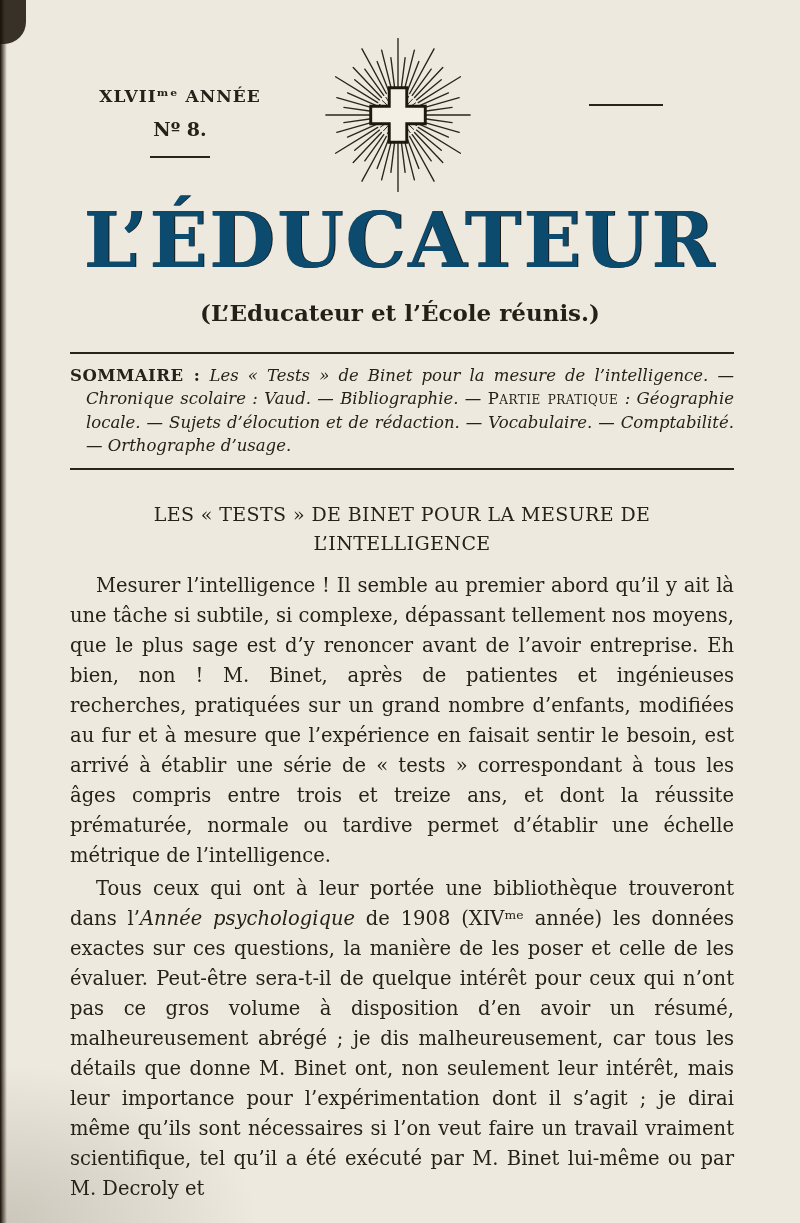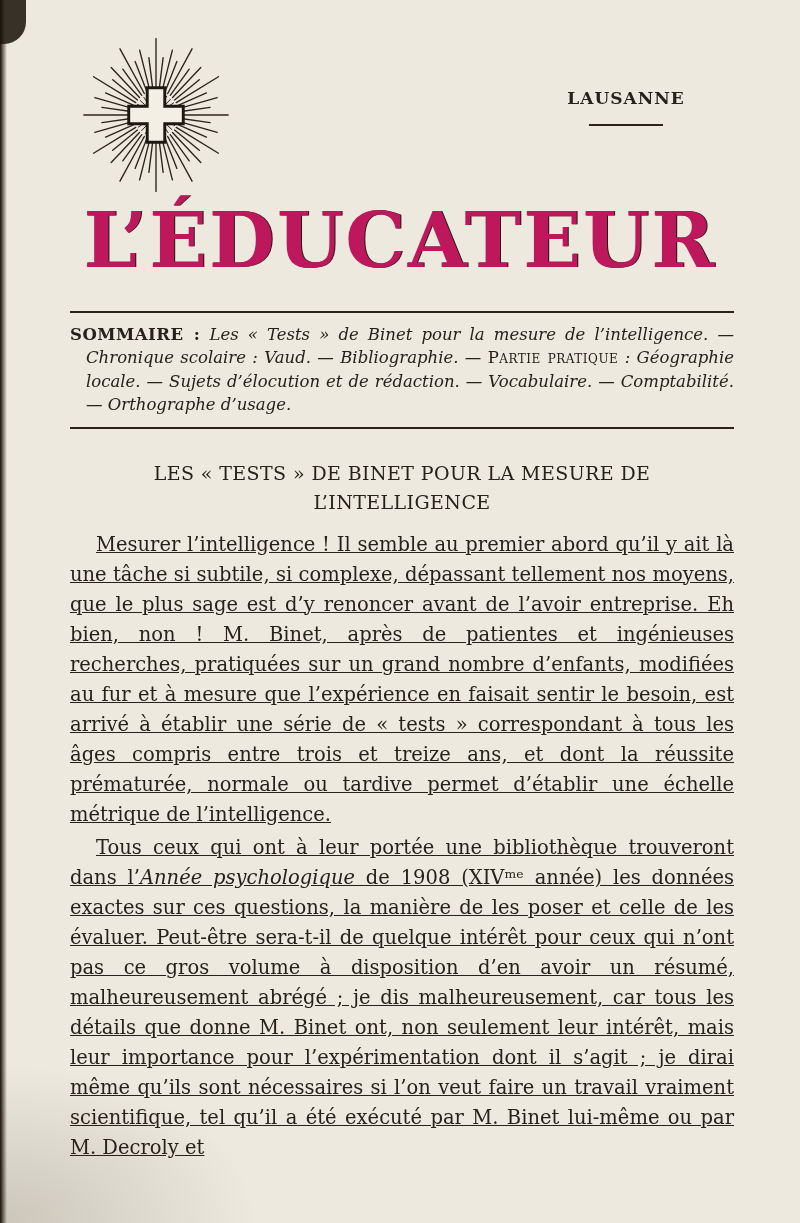--- a/index.html
+++ b/index.html
@@ -42,21 +42,21 @@
 
   .emblem{width:152px;height:158px;flex:0 0 auto;margin-top:2px;}
 
   
   .journal-title{
     text-align:center;
     font-size:76px;
     font-weight:bold;
     letter-spacing:2px;
     margin:2px 0 0;
-    color:#be185d;
+    color:#0c4a6e;
     text-shadow:1px 0 0 #1e1913;
   }
   .journal-subtitle{
     text-align:center;
     font-size:23px;
     font-weight:bold;
     margin-top:14px;
     color:#241f18;
   }
 
@@ -85,32 +85,37 @@
     letter-spacing:.4px;
     line-height:1.55;
     margin:30px auto 12px;
     max-width:580px;
   }
   .article{
     font-size:19.5px;
     line-height:1.54;
     text-align:justify;
   }
-  .article p{margin:0 0 3px;text-indent:26px;text-decoration:underline;}
+  .article p{margin:0 0 3px;text-indent:26px;}
   .article .it{font-style:italic;}
 </style>
 </head>
 <body>
 
 <div class="page">
 
   <div class="scan-corner-blob"></div>
   <div class="scan-bottom-shade"></div>
 
   <div class="masthead">
+    <div class="mast-col mast-left">
+      <div class="mast-line1">XLVIIᵐᵉ ANNÉE</div>
+      <div class="mast-line2">Nº 8.</div>
+      <div class="mast-rule"></div>
+    </div>
 
     <div class="emblem">
       <svg width="152" height="158" viewBox="-78 -80 156 160" xmlns="http://www.w3.org/2000/svg">
         <g class="rays" stroke="#2b251c" stroke-width="1.4" stroke-linecap="round">
             <line x1="24.00" y1="0.00" x2="74.00" y2="0.00"></line>
             <line x1="23.79" y1="3.32" x2="55.52" y2="7.75"></line>
             <line x1="23.18" y1="6.58" x2="62.79" y2="17.83"></line>
             <line x1="22.17" y1="9.74" x2="51.74" y2="22.72"></line>
             <line x1="20.78" y1="12.72" x2="64.09" y2="39.22"></line>
             <line x1="19.04" y1="15.49" x2="44.43" y2="36.14"></line>
@@ -185,26 +190,26 @@
             <line x1="8.79" y1="-9.57" x2="14.88" y2="-16.20"></line>
             <line x1="10.70" y1="-7.38" x2="18.11" y2="-12.48"></line>
             <line x1="12.08" y1="-4.81" x2="20.44" y2="-8.14"></line>
             <line x1="12.84" y1="-2.00" x2="21.74" y2="-3.39"></line>
           </g>
         <path d="M -9,-28 L 9,-28 L 9,-9 L 28,-9 L 28,9 L 9,9 L 9,28 L -9,28 L -9,9 L -28,9 L -28,-9 L -9,-9 Z" fill="#f3efe4" stroke="#1d1811" stroke-width="3"></path>
       </svg>
     </div>
 
     <div class="mast-col mast-right">
-      <div class="mast-line1">LAUSANNE</div>
       <div class="mast-rule"></div>
     </div>
   </div>
 
   <h1 class="journal-title">L’ÉDUCATEUR</h1>
+  <div class="journal-subtitle">(L’Educateur et l’École réunis.)</div>
 
   <div class="content">
     <hr class="rule rule-top">
 
     <div class="sommaire">
       <span class="sommaire-label">SOMMAIRE :</span><span class="it"> Les « Tests » de Binet pour la mesure de l’intelligence. — Chronique scolaire : Vaud. — Bibliographie. — </span><span class="sc">Partie pratique</span><span class="it"> : Géographie locale. — Sujets d’élocution et de rédaction. — Vocabulaire. — Comptabilité. — Orthographe d’usage.</span>
     </div>
 
     <hr class="rule rule-bottom">
 

